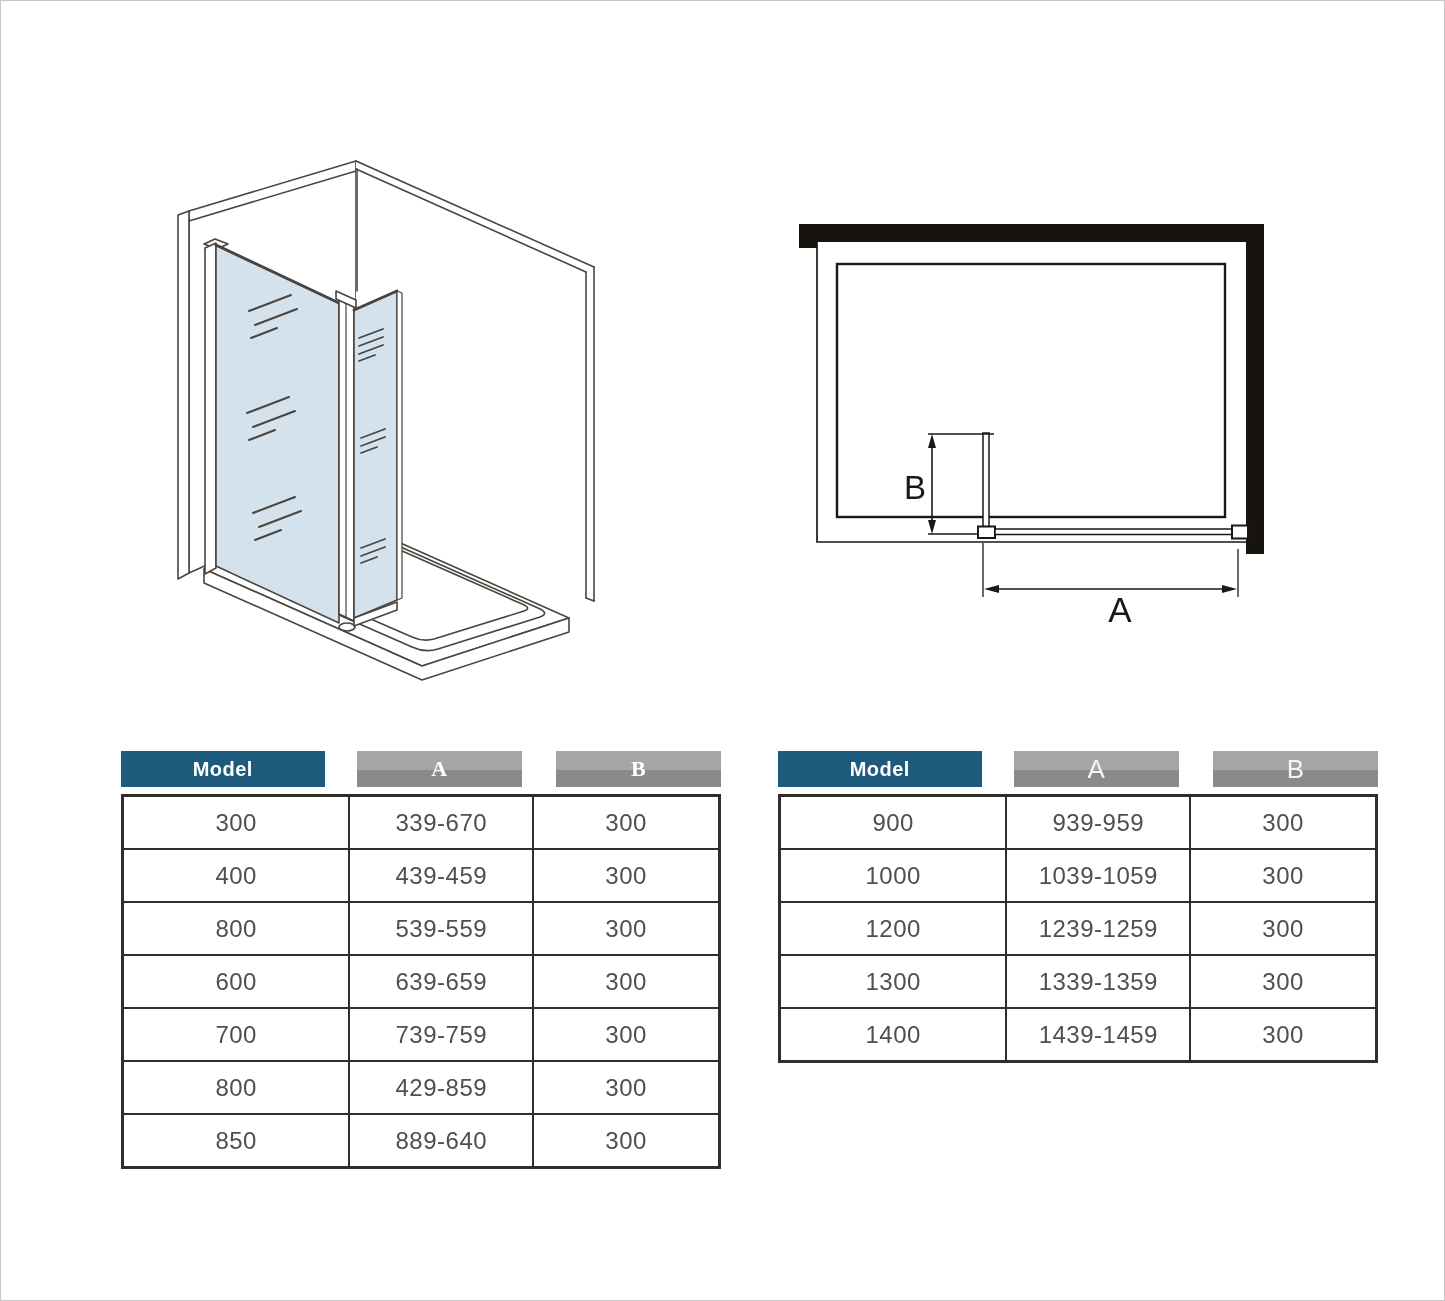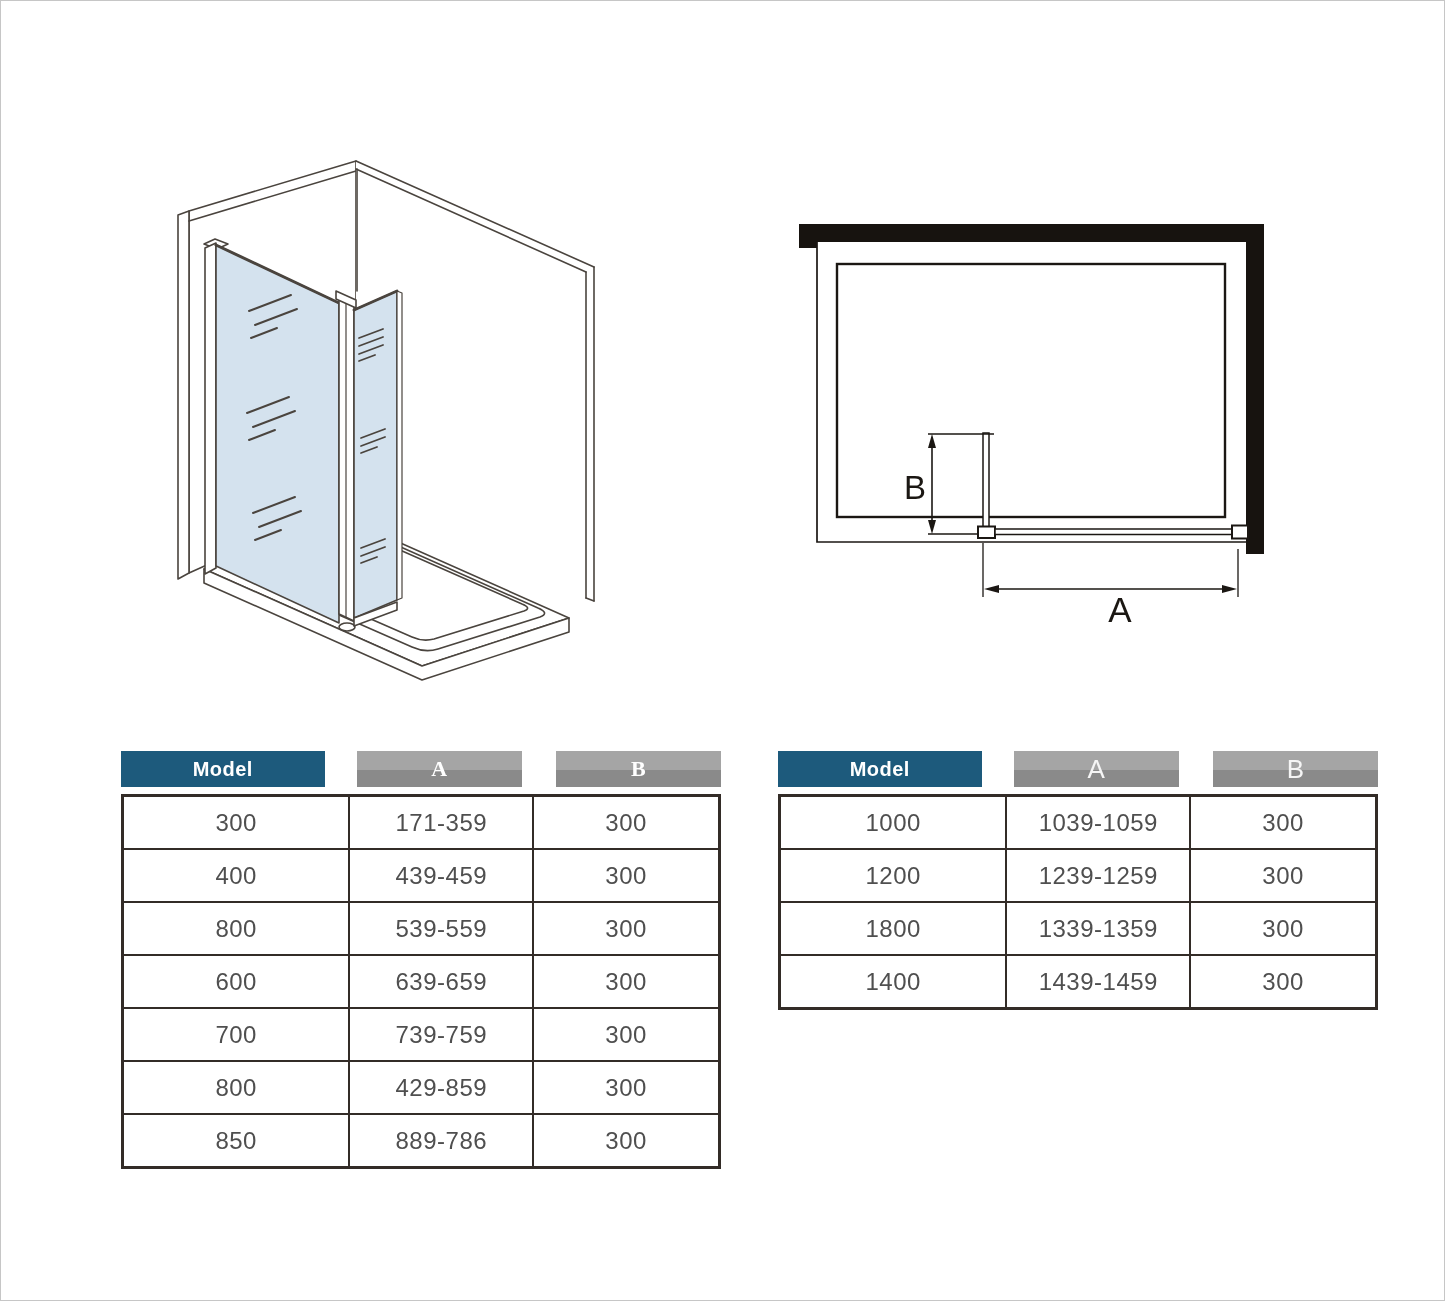--- a/index.html
+++ b/index.html
@@ -181,21 +181,21 @@
     </div>
     <table class="body">
       <colgroup>
           <col style="width:38%">
           <col style="width:30.8%">
           <col style="width:31.2%">
         </colgroup>
       <tbody>
           <tr>
             <td>300</td>
-            <td>171-359</td>
+            <td>339-670</td>
             <td>300</td>
           </tr>
           <tr>
             <td>400</td>
             <td>439-459</td>
             <td>300</td>
           </tr>
           <tr>
             <td>800</td>
             <td>539-559</td>
@@ -211,52 +211,57 @@
             <td>739-759</td>
             <td>300</td>
           </tr>
           <tr>
             <td>800</td>
             <td>429-859</td>
             <td>300</td>
           </tr>
           <tr>
             <td>850</td>
-            <td>889-786</td>
+            <td>889-640</td>
             <td>300</td>
           </tr>
         </tbody>
     </table>
   </div>
 
   <div class="table-wrap right">
     <div class="thead">
       <div class="th model">Model</div>
       <div class="th ab a">A</div>
       <div class="th ab b">B</div>
     </div>
     <table class="body">
       <colgroup>
           <col style="width:38%">
           <col style="width:30.8%">
           <col style="width:31.2%">
         </colgroup>
       <tbody>
           <tr>
+            <td>900</td>
+            <td>939-959</td>
+            <td>300</td>
+          </tr>
+          <tr>
             <td>1000</td>
             <td>1039-1059</td>
             <td>300</td>
           </tr>
           <tr>
             <td>1200</td>
             <td>1239-1259</td>
             <td>300</td>
           </tr>
           <tr>
-            <td>1800</td>
+            <td>1300</td>
             <td>1339-1359</td>
             <td>300</td>
           </tr>
           <tr>
             <td>1400</td>
             <td>1439-1459</td>
             <td>300</td>
           </tr>
         </tbody>
     </table>

